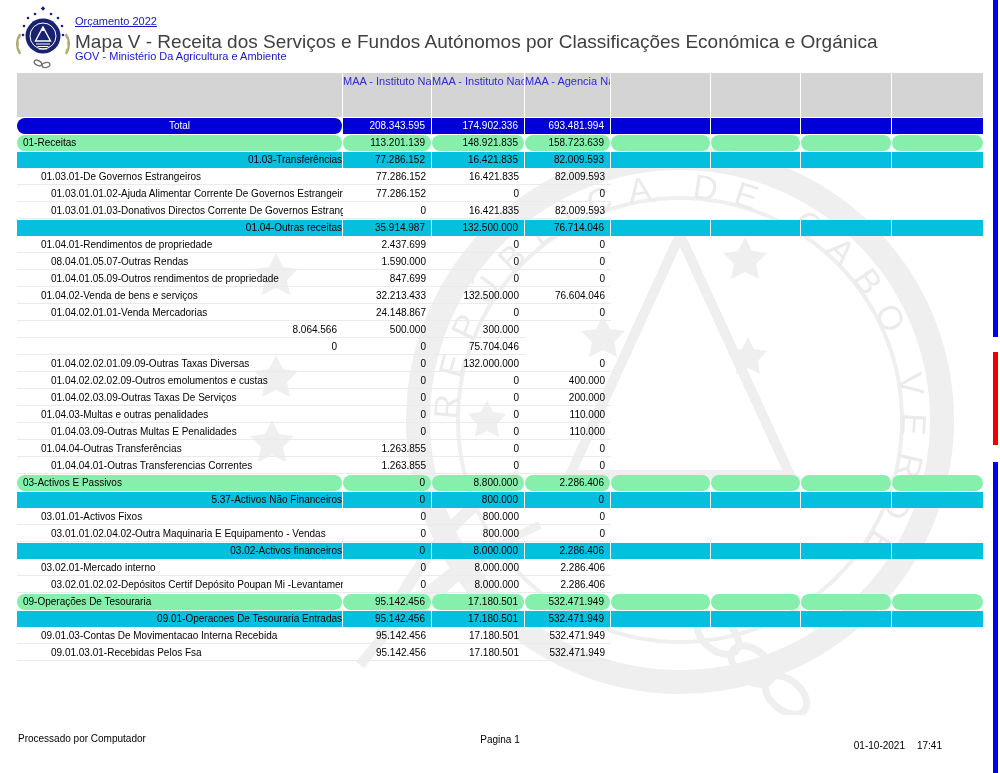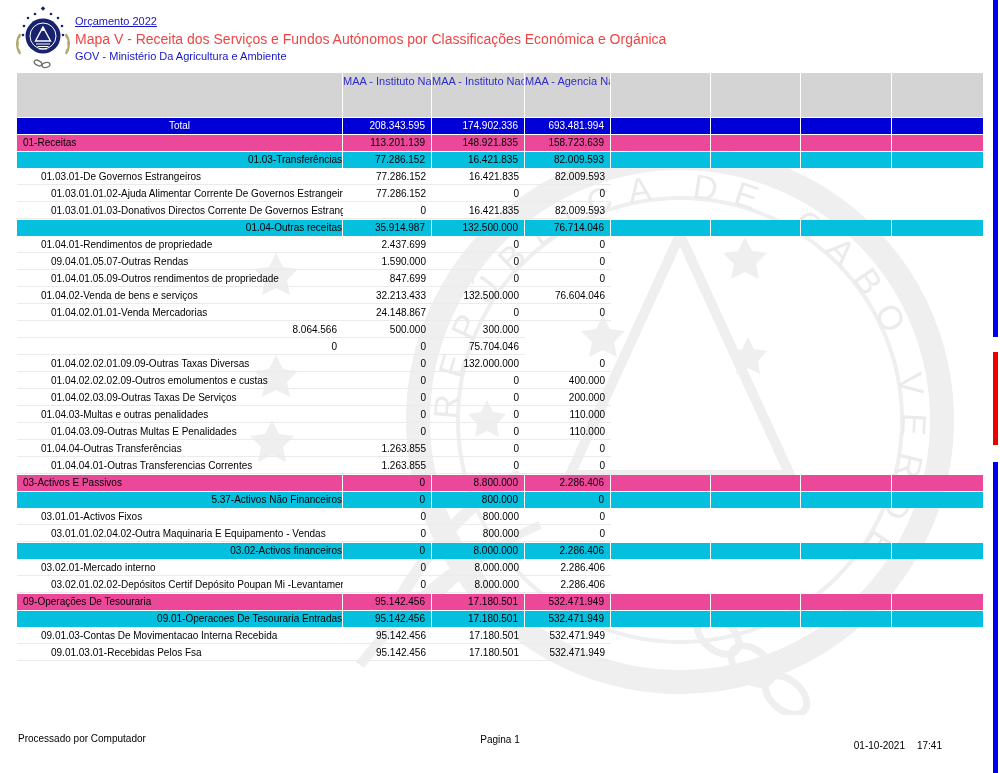--- a/index.html
+++ b/index.html
@@ -6,21 +6,21 @@
   body{
     width:1000px;height:773px;position:relative;overflow:hidden;
     background:#ffffff;
     font-family:"Liberation Sans", sans-serif;
     -webkit-font-smoothing:antialiased;
   }
   
   .report-header{position:absolute;left:0;top:0;width:1000px;height:73px;background:#fff;z-index:3;}
   .logo{position:absolute;left:12px;top:6px;width:62px;height:64px;}
   .hdr-period{position:absolute;left:75px;top:15px;font-size:11px;color:#1717c9;text-decoration:underline;}
-  .hdr-title{position:absolute;left:75px;top:31px;font-size:14px;color:#ef4444;}
+  .hdr-title{position:absolute;left:75px;top:31px;font-size:19px;color:#404040;}
   .hdr-sub{position:absolute;left:75px;top:50px;font-size:11px;color:#1717c9;}
 
   
   .watermark{position:absolute;left:0;top:75px;z-index:1;pointer-events:none;}
 
   
   .tbl{position:absolute;left:17px;top:73px;width:966px;z-index:2;}
   .trow{display:grid;grid-template-columns:326px 89px 93px 86px 100px 90px 91px 91px;
         height:16px;line-height:16px;margin-bottom:1px;font-size:10px;color:#000;}
   .trow .c{box-sizing:border-box;overflow:hidden;white-space:nowrap;}
@@ -29,24 +29,24 @@
 
   
   .thead{height:44px;line-height:13px;margin-bottom:1px;}
   .thead .c{background:#d4d4d4;border-right:1px solid #fff;height:44px;}
   .thead .c:last-child{border-right:none;}
   .thead .colhdr{font-size:11px;color:#2d2dcb;text-align:center;padding-top:2px;}
 
   
   .total .c{background:#0000d6;border-right:1px solid #fff;color:#fff;}
   .total .c:last-child{border-right:none;}
-  .total .lbl{text-align:center;padding-left:0;}
-
-  
-  .lvl1 .c{background:#ec4899;border-right:1px solid #fff;}
+  .total .lbl{text-align:center;padding-left:0;border-radius:8px;}
+
+  
+  .lvl1 .c{background:#86efac;border-right:1px solid #fff;border-radius:8px;}
   .lvl2 .c{background:#04c0de;border-right:1px solid #fff;}
   .lvl1 .c:last-child,.lvl2 .c:last-child{border-right:none;}
   .lvl1 .lbl{padding-left:6px;}
   .lvl2 .lbl{padding-left:14px;text-align:right;}
 
   
   .lvl3 .c,.lvl4 .c{background:transparent;}
   .lvl3 .c.ruled,.lvl4 .c.ruled{border-bottom:1px solid #ebebeb;}
   .lvl3 .lbl{padding-left:24px;}
   .lvl4 .lbl{padding-left:34px;}
@@ -229,21 +229,21 @@
         <div class="c lbl ruled">01.04.01-Rendimentos de propriedade</div>
         <div class="c num ruled">2.437.699</div>
         <div class="c num ruled">0</div>
         <div class="c num ruled">0</div>
         <div class="c"></div>
         <div class="c"></div>
         <div class="c"></div>
         <div class="c"></div>
       </div>
       <div class="trow lvl4">
-        <div class="c lbl ruled">09.04.01.05.07-Outras Rendas</div>
+        <div class="c lbl ruled">08.04.01.05.07-Outras Rendas</div>
         <div class="c num ruled">1.590.000</div>
         <div class="c num ruled">0</div>
         <div class="c num ruled">0</div>
         <div class="c"></div>
         <div class="c"></div>
         <div class="c"></div>
         <div class="c"></div>
       </div>
       <div class="trow lvl4">
         <div class="c lbl ruled">01.04.01.05.09-Outros rendimentos de propriedade</div>

